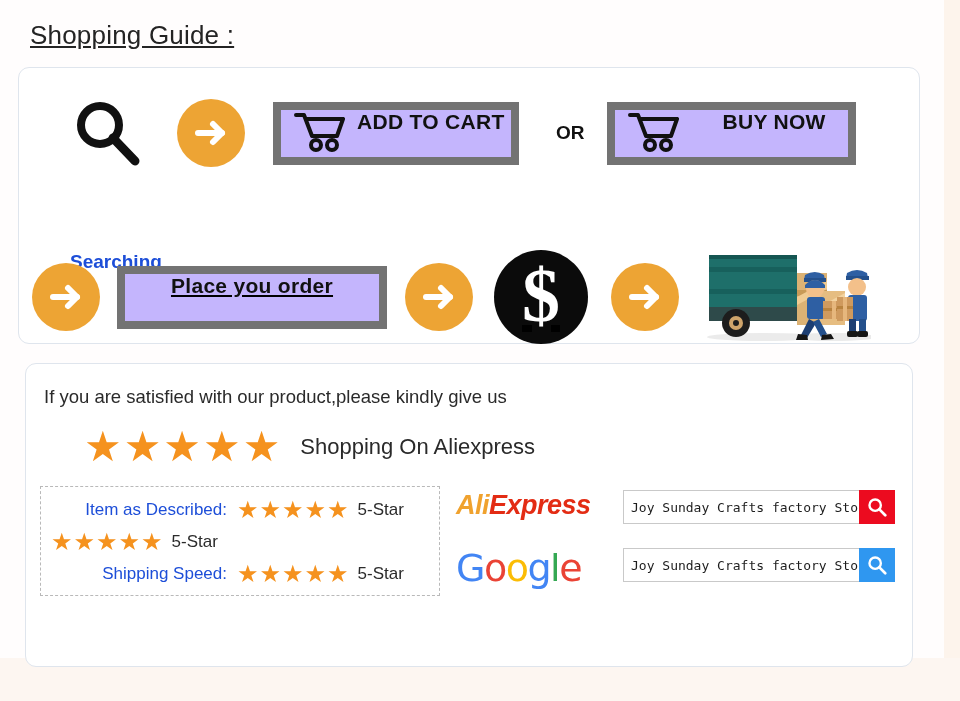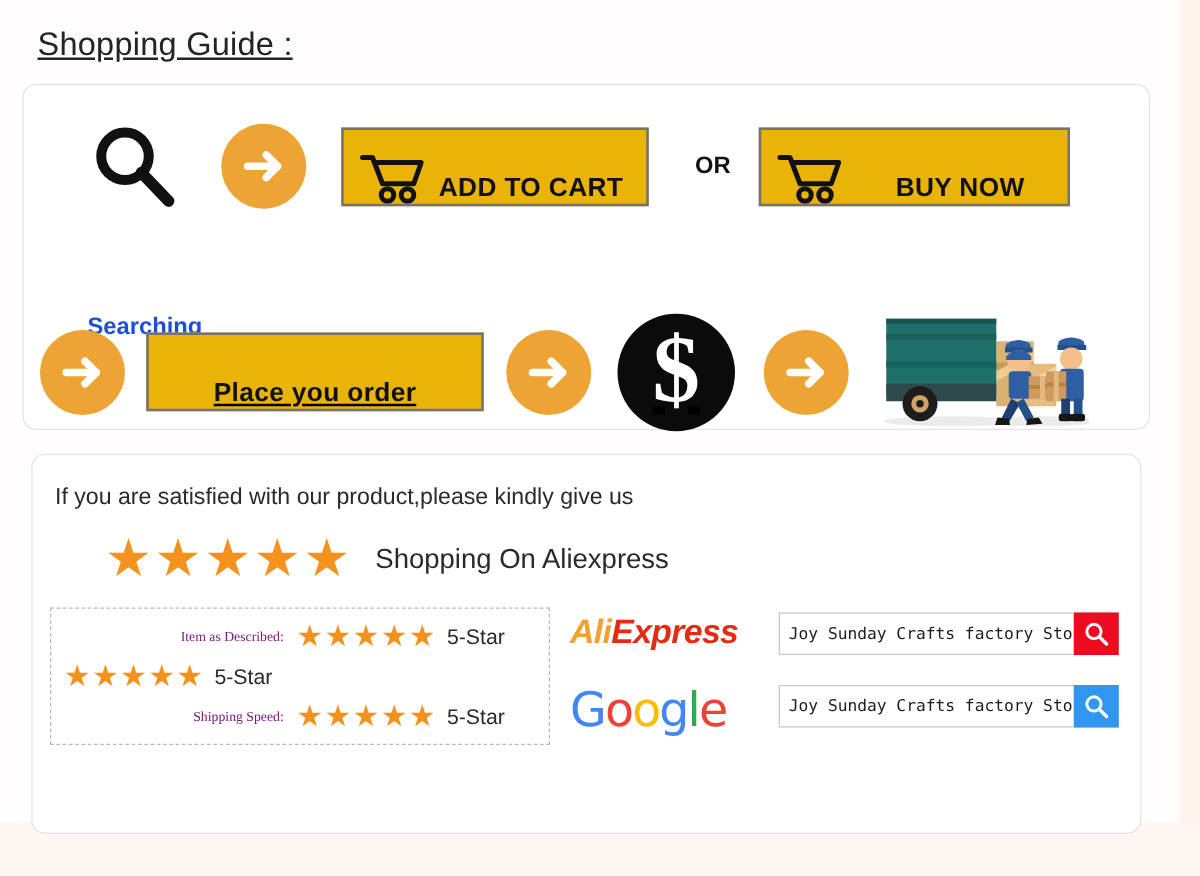--- a/index.html
+++ b/index.html
@@ -61,23 +61,23 @@
   .mag-black { width: 74px; height: 74px; }
 
   .searching-label {
     position: absolute;
     left: 51px; top: 183px;
     font-size: 19px; font-weight: bold; color: #1d4ed8;
     white-space: nowrap;
   }
 
   .btn-box {
-    border: 2px solid #737373;
-    background: #eab308;
-    display: flex; align-items: flex-end;
+    border: 8px solid #737373;
+    background: #c4b5fd;
+    display: flex; align-items: flex-start;
     box-sizing: border-box;
     flex: none;
   }
   .btn-label {
     font-weight: bold;
     color: #111;
     white-space: nowrap;
     font-size: 21px;
     letter-spacing: .3px;
   }
@@ -120,21 +120,21 @@
   .ratings-box {
     position: absolute; left: 14px; top: 122px;
     width: 400px; height: 110px;
     border: 1px dashed #b9b9b9;
     box-sizing: border-box;
     padding: 7px 10px 0 10px;
   }
   .rate-row { display: flex; align-items: center; height: 32px; }
   .rate-name {
     width: 176px; text-align: right; padding-right: 10px;
-    font-size: 11px; color: #701a75; white-space: nowrap; font-family: Liberation Serif, serif;
+    font-size: 17px; color: #1d4ed8; white-space: nowrap;
   }
   .rate-stars { display: flex; }
   .rate-stars .star { font-size: 24px; line-height: 24px; margin-right: 1px; }
   .rate-val { margin-left: 8px; font-size: 17px; color: #2b2b2b; white-space: nowrap; }
 
   .brandrow { position: absolute; display: flex; align-items: center; }
   #brand-ali { left: 430px; top: 126px; }
   #brand-goo { left: 430px; top: 182px; }
 
   .logo-ali { font-size: 27px; font-weight: bold; letter-spacing: -.5px; white-space: nowrap; font-style: italic; }

